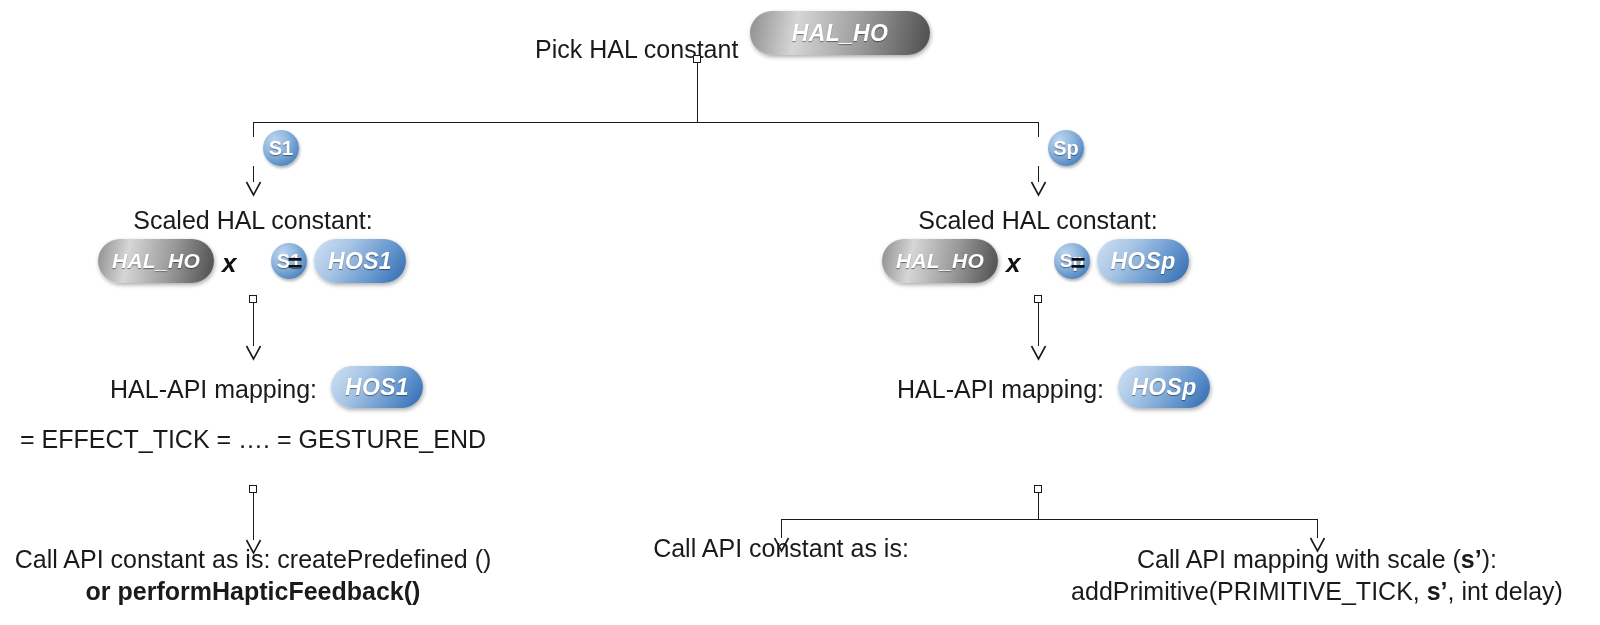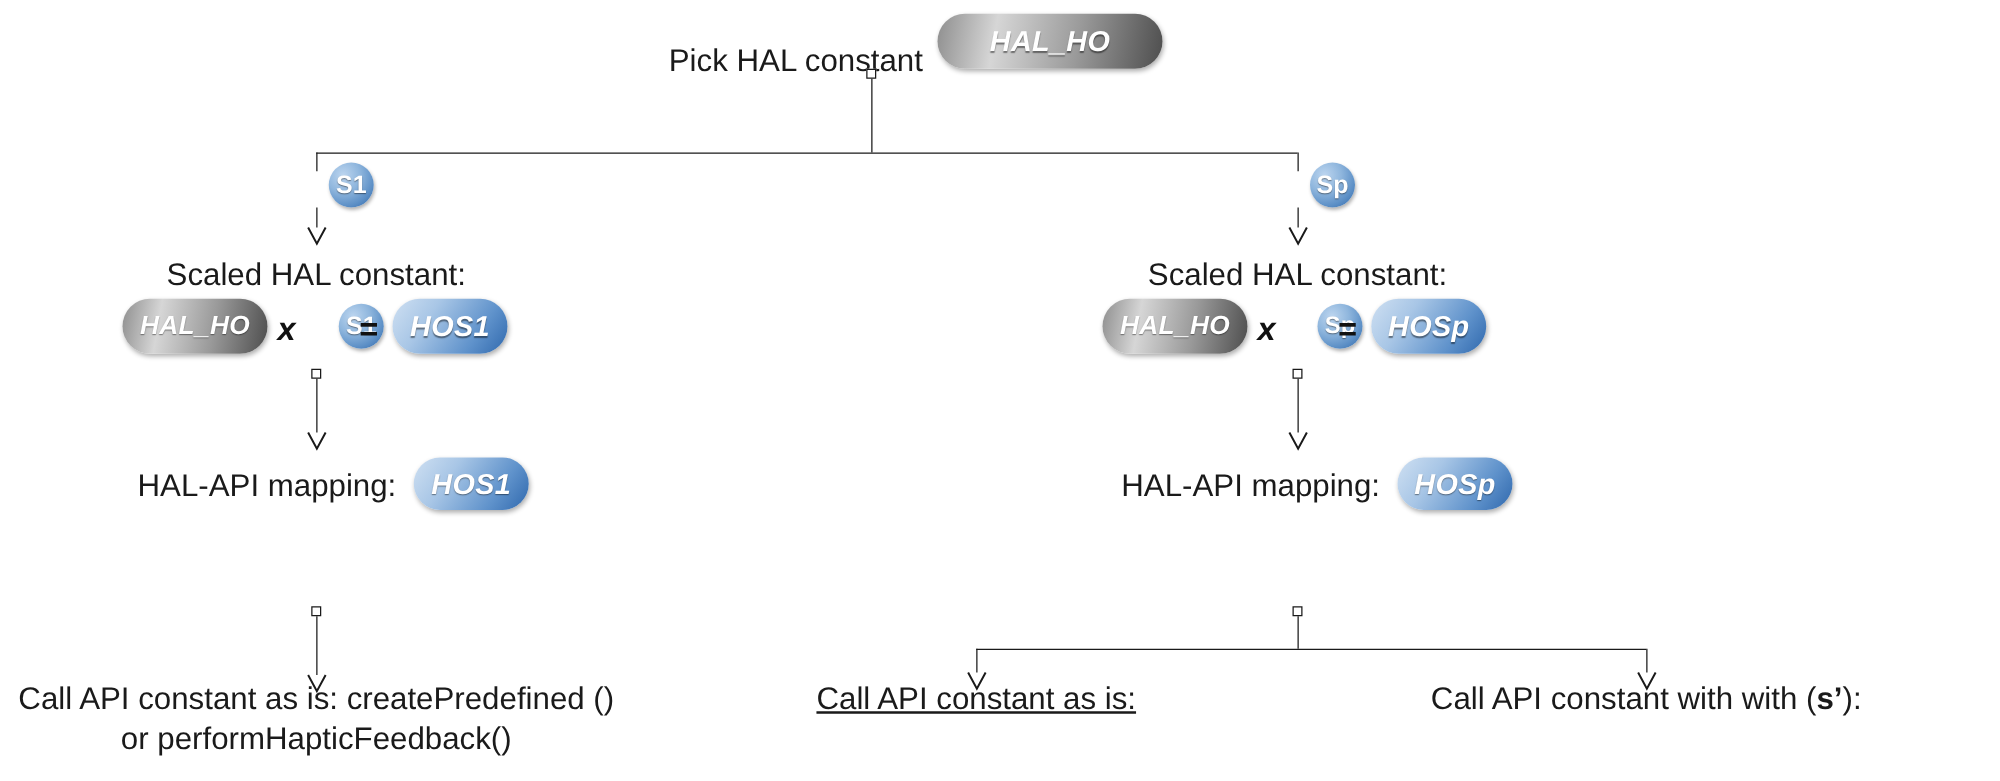--- a/index.html
+++ b/index.html
@@ -148,31 +148,32 @@
   <div class="src-sq" style="left:249px; top:295px;"></div>
   <div class="line-v" style="left:253px; top:303px; height:46px;"></div>
   <div class="arrow-head" style="left:245px; top:345px;">
     <svg width="17" height="16" viewBox="0 0 17 16">
       <path d="M1.5 1 L8.5 14 L15.5 1" fill="#ffffff" stroke="#1a1a1a" stroke-width="1.6"></path>
     </svg>
   </div>
 
   <div class="txt" style="left:110px; top:373px;">HAL-API mapping:</div>
   <div class="pill pill-blue" style="left:331px; top:366px; width:92px; height:42px;">HOS1</div>
+  <div class="txt ctr" style="left:253px; top:423px;">= EFFECT_TICK = …. = GESTURE_END</div>
 
   <div class="src-sq" style="left:249px; top:485px;"></div>
   <div class="line-v" style="left:253px; top:493px; height:50px;"></div>
   <div class="arrow-head" style="left:245px; top:539px;">
     <svg width="17" height="16" viewBox="0 0 17 16">
       <path d="M1.5 1 L8.5 14 L15.5 1" fill="#ffffff" stroke="#1a1a1a" stroke-width="1.6"></path>
     </svg>
   </div>
 
   <div class="txt ctr" style="left:253px; top:543px; text-align:center;">Call API constant as is: createPredefined ()</div>
-  <div class="txt ctr" style="left:253px; top:575px; text-align:center;">or performHapticFeedback()</div>
+  <div class="txt ctr" style="left:253px; top:575px; text-align:center;font-weight:bold;">or performHapticFeedback()</div>
 
   <div class="txt ctr" style="left:1038px; top:204px;">Scaled HAL constant:</div>
 
   <div class="pill pill-gray" style="left:882px; top:239px; width:116px; height:44px; font-size:21px;">HAL_HO</div>
   <div class="op" style="left:1006px; top:248px;">x</div>
   <div class="circ" style="left:1026px; top:243px; width:36px; height:36px; font-size:19px;">Sp</div>
   <div class="op eq" style="left:1070px; top:248px;">=</div>
   <div class="pill pill-blue" style="left:1097px; top:239px; width:92px; height:44px;">HOSp</div>
 
   <div class="src-sq" style="left:1034px; top:295px;"></div>
@@ -195,17 +196,18 @@
       <path d="M1.5 1 L8.5 14 L15.5 1" fill="#ffffff" stroke="#1a1a1a" stroke-width="1.6"></path>
     </svg>
   </div>
   <div class="line-v" style="left:1317px; top:519px; height:22px;"></div>
   <div class="arrow-head" style="left:1309px; top:537px;">
     <svg width="17" height="16" viewBox="0 0 17 16">
       <path d="M1.5 1 L8.5 14 L15.5 1" fill="#ffffff" stroke="#1a1a1a" stroke-width="1.6"></path>
     </svg>
   </div>
 
-  <div class="txt ctr" style="left:781px; top:543px; text-align:center;text-decoration:underline;">Call API constant as is:</div>
-
-  <div class="txt ctr" style="left:1317px; top:543px; text-align:center;"><span>Call API constant with with (</span><b>s’</b><span>):</span></div>
+  <div class="txt ctr" style="left:781px; top:532px; text-align:center;">Call API constant as is:</div>
+
+  <div class="txt ctr" style="left:1317px; top:543px; text-align:center;"><span>Call API mapping with scale (</span><b>s’</b><span>):</span></div>
+  <div class="txt ctr" style="left:1317px; top:575px; text-align:center;"><span>addPrimitive(PRIMITIVE_TICK, </span><b>s’</b><span>, int delay)</span></div>
 
 </div>
 
 </body></html>

